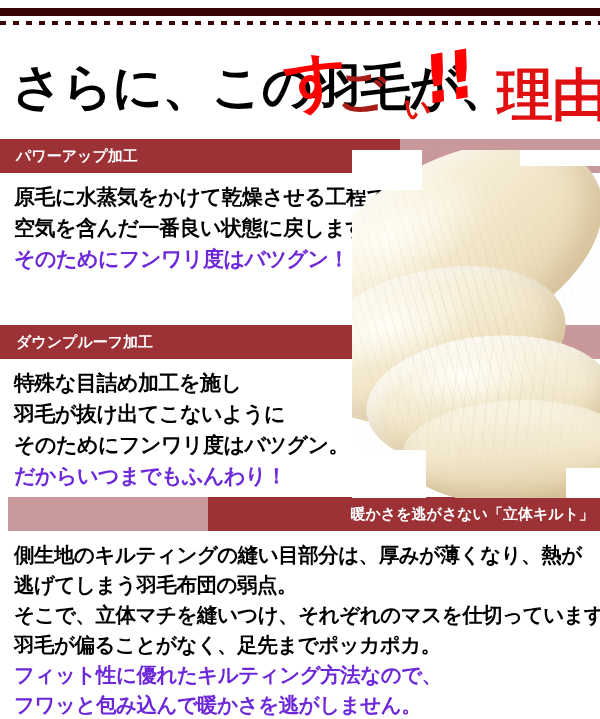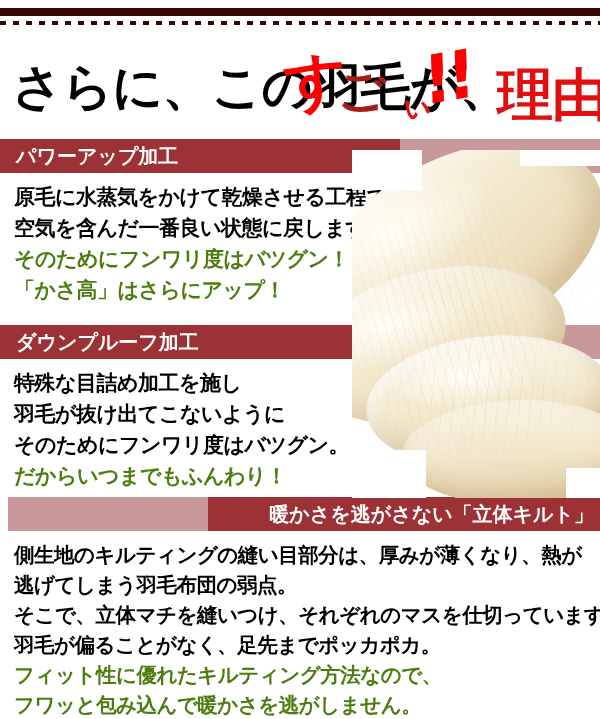--- a/index.html
+++ b/index.html
@@ -69,21 +69,21 @@
     white-space:nowrap;letter-spacing:-1px;
     font-family:"DejaVu Sans","Liberation Sans",sans-serif;
   }
 
   
   .bar{position:absolute;height:34px;overflow:hidden;}
   .bar .seg-dark{position:absolute;top:0;height:34px;background:#9c3235;}
   .bar .seg-light{position:absolute;top:0;height:34px;background:#c9989a;}
   .bar .bar-label{
     position:absolute;top:0;height:50px;line-height:34px;
-    color:#ffffff;font-size:20px;font-weight:bold;
+    color:#ffffff;font-size:15px;font-weight:bold;
     letter-spacing:0px;white-space:nowrap;
     font-family:Liberation Serif, serif;
     z-index:3;
   }
 
   #bar1{left:0;top:139px;width:600px;}
   #bar1 .seg-dark{left:0;width:400px;}
   #bar1 .seg-light{left:400px;width:200px;}
   #bar1 .bar-label{left:16px;}
 
@@ -98,21 +98,21 @@
   #bar3 .bar-label{right:14px;left:auto;}
 
   
   .copy{position:absolute;left:14px;}
   .copy .line{
     font-size:21px;font-weight:bold;line-height:31px;
     white-space:nowrap;letter-spacing:-0.5px;
     font-family:"DejaVu Sans","Liberation Sans",sans-serif;
   }
   .line.k{color:#000000;}
-  .line.r{color:#4d7c0f;}
+  .line.r{color:#6d28d9;}
 
   #copy1{top:182px;}
   #copy2{top:368px;}
   #copy3{top:540px;}
   #copy3 .line{font-size:20.5px;line-height:30px;}
 
   
   .photo{
     position:absolute;left:352px;top:150px;width:248px;height:348px;
     z-index:2;overflow:hidden;pointer-events:none;
@@ -211,21 +211,20 @@
   <div class="bar" id="bar1">
     <div class="seg-dark"></div>
     <div class="seg-light"></div>
     <span class="bar-label">パワーアップ加工</span>
   </div>
 
   <div class="copy" id="copy1">
     <div class="line k">原毛に水蒸気をかけて乾燥させる工程でダウンボールを</div>
     <div class="line k">空気を含んだ一番良い状態に戻します。</div>
     <div class="line r">そのためにフンワリ度はバツグン！</div>
-    <div class="line r">「かさ高」はさらにアップ！</div>
   </div>
 
   <div class="bar" id="bar2">
     <div class="seg-dark"></div>
     <div class="seg-light"></div>
     <span class="bar-label">ダウンプルーフ加工</span>
   </div>
 
   <div class="copy" id="copy2">
     <div class="line k">特殊な目詰め加工を施し</div>

